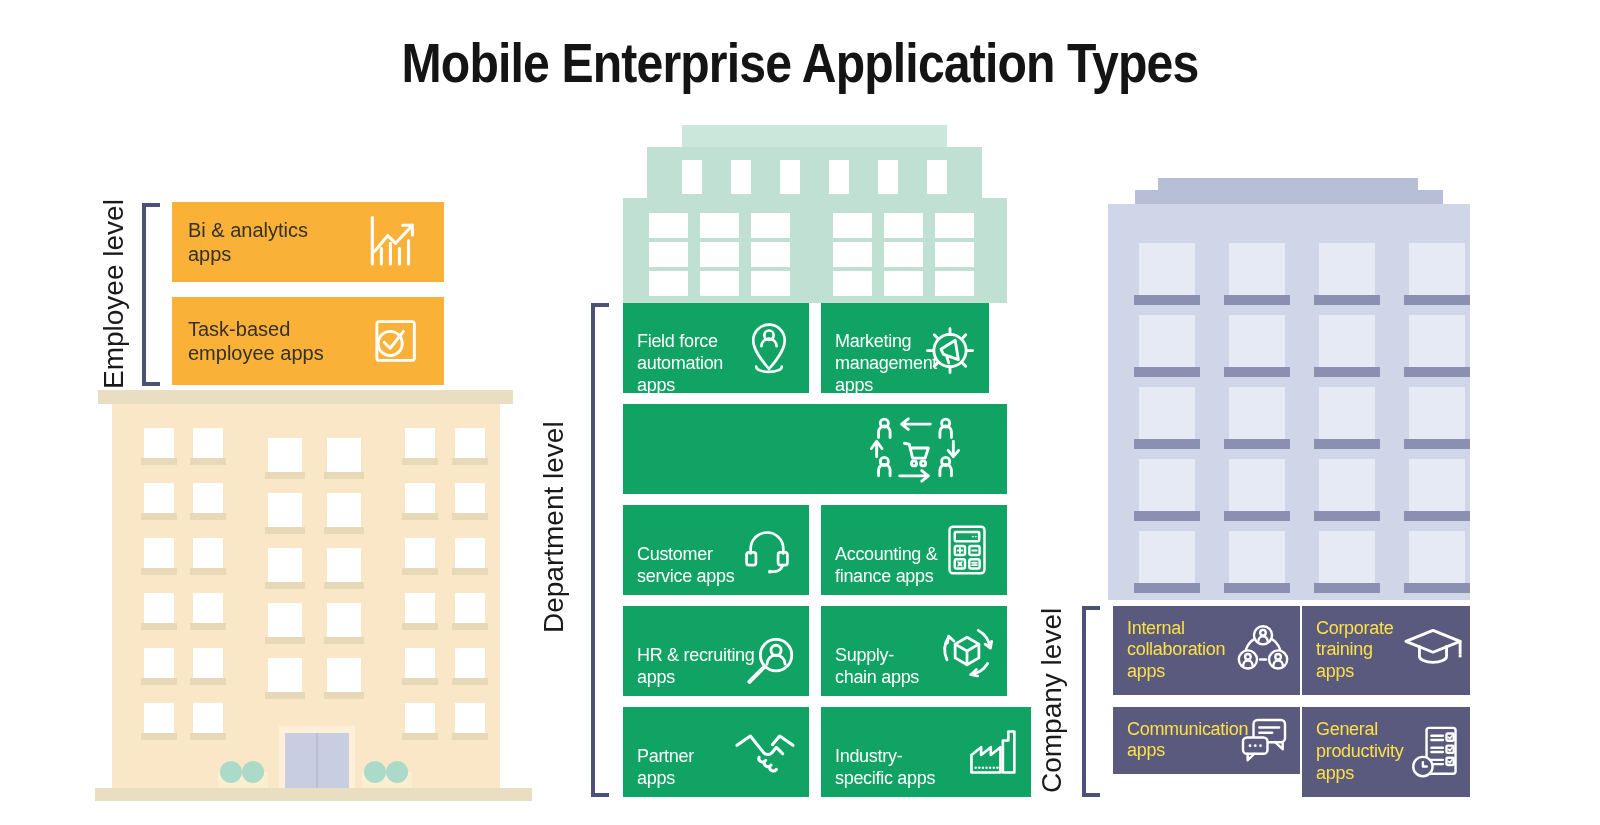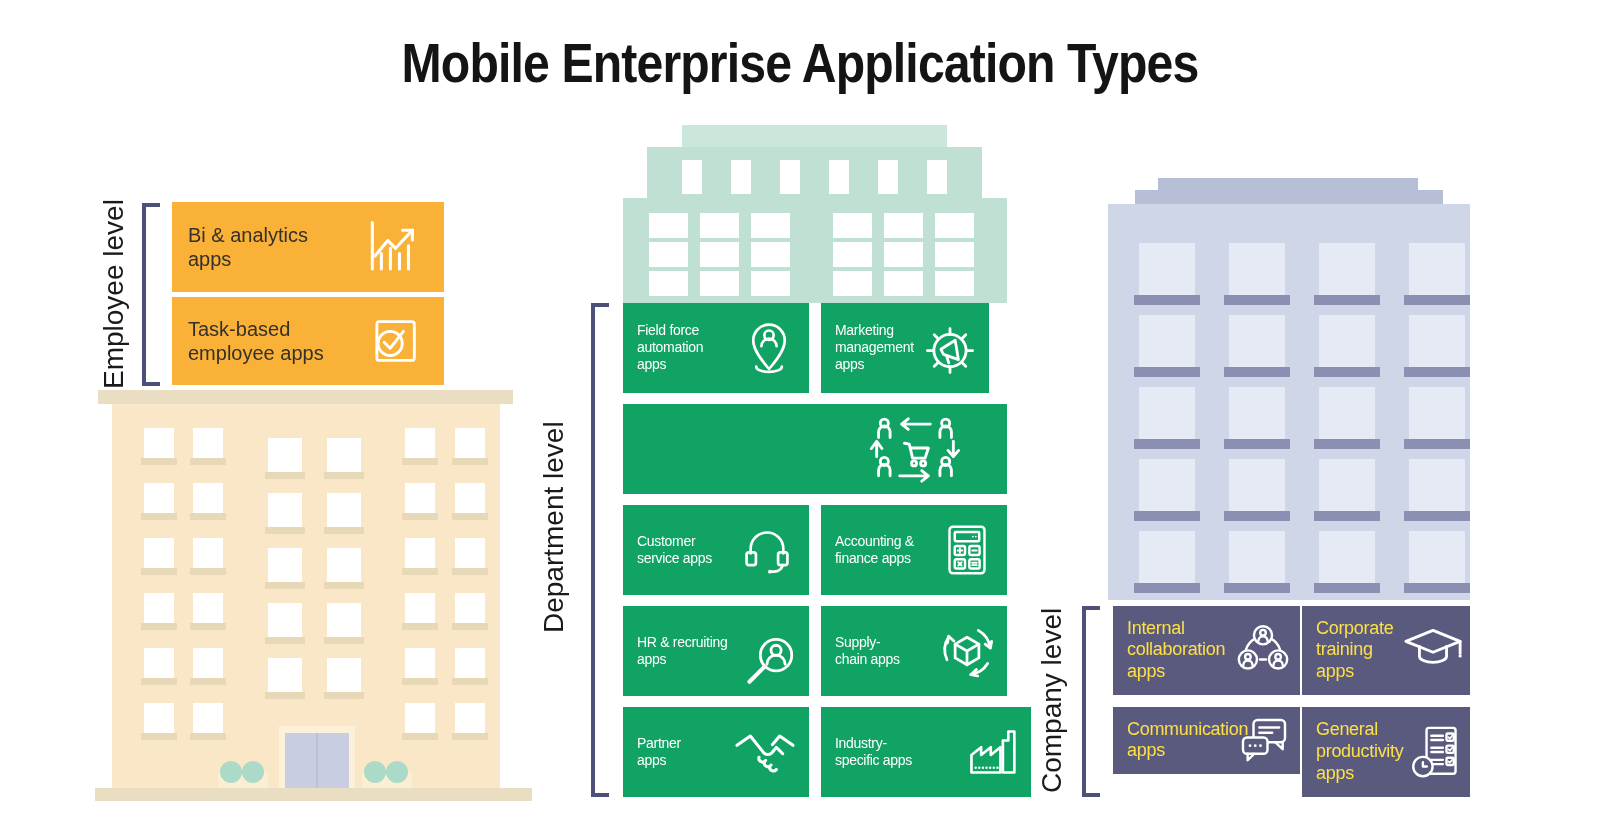--- a/index.html
+++ b/index.html
@@ -13,21 +13,21 @@
           font-size:28px;color:#1a1a1c;letter-spacing:0;}
   .bracket{position:absolute;border:4px solid #4D5178;border-right:none;width:18px;box-sizing:border-box;}
   
   .card{position:absolute;box-sizing:border-box;}
   .card .label{position:absolute;left:14px;top:50%;transform:translateY(-50%);
                white-space:pre-line;line-height:1.22;}
   .card svg{position:absolute;top:50%;transform:translateY(-50%);}
   .card-orange{background:#F9B237;}
   .card-orange .label{font-size:20px;color:#35302a;left:16px;}
   .card-green{background:#10A364;}
-  .card-green .label{font-size:14px;color:#ffffff;letter-spacing:-.3px;}
+  .card-green .label{font-size:18px;color:#ffffff;letter-spacing:-.3px;margin-top:16px;}
   .card-purple{background:#5A5A7E;}
   .card-purple .label{font-size:18px;color:#fde047;letter-spacing:-.3px;}
   
   .blk{position:absolute;}
   .wgrid{position:absolute;display:grid;
          grid-template-columns:repeat(var(--cn),var(--w));
          grid-auto-rows:var(--h);column-gap:var(--gx);row-gap:var(--gy);}
   .window{background:#fff;position:relative;}
   .sills .window::after{content:"";position:absolute;left:-3px;right:-3px;top:100%;height:7px;
          background:var(--sc);}
@@ -40,21 +40,21 @@
 </head>
 <body>
 
 <div id="stage">
 
   <div class="title">Mobile Enterprise Application Types</div>
 
   <div class="vlabel" style="left:92px;top:198px;width:44px;height:192px;">Employee level</div>
   <div class="bracket" style="left:142px;top:203px;height:183px;"></div>
 
-  <div class="card card-orange" style="left:172px;top:202px;width:272px;height:90px;">
+  <div class="card card-orange" style="left:172px;top:202px;width:272px;height:80px;">
     <span class="label">Bi &amp; analytics
 apps</span>
     <svg style="right:20px;" width="62" height="62" viewBox="0 0 48 48" fill="none" stroke="#fff" stroke-width="2.4" stroke-linecap="round" stroke-linejoin="round">
       <path d="M8 5 V41"></path>
       <path d="M15 29 V41 M22 25 V41 M29 29 V41 M36 23 V41"></path>
       <path d="M10 31 L20 19 L26 25 L39 11"></path>
       <path d="M31.5 11 H39 V18.5"></path>
     </svg>
   </div>
 

